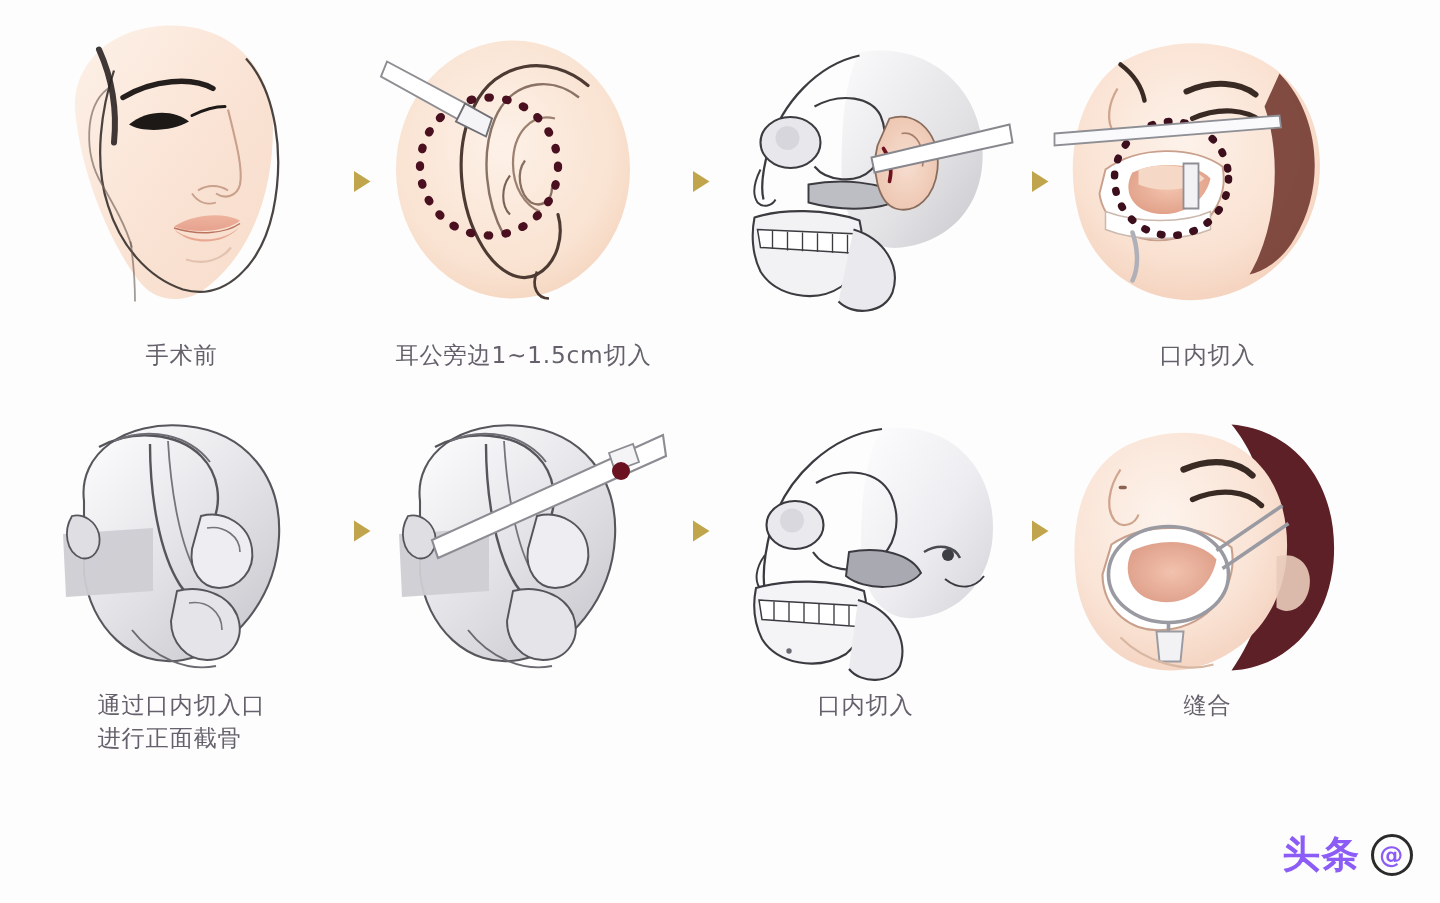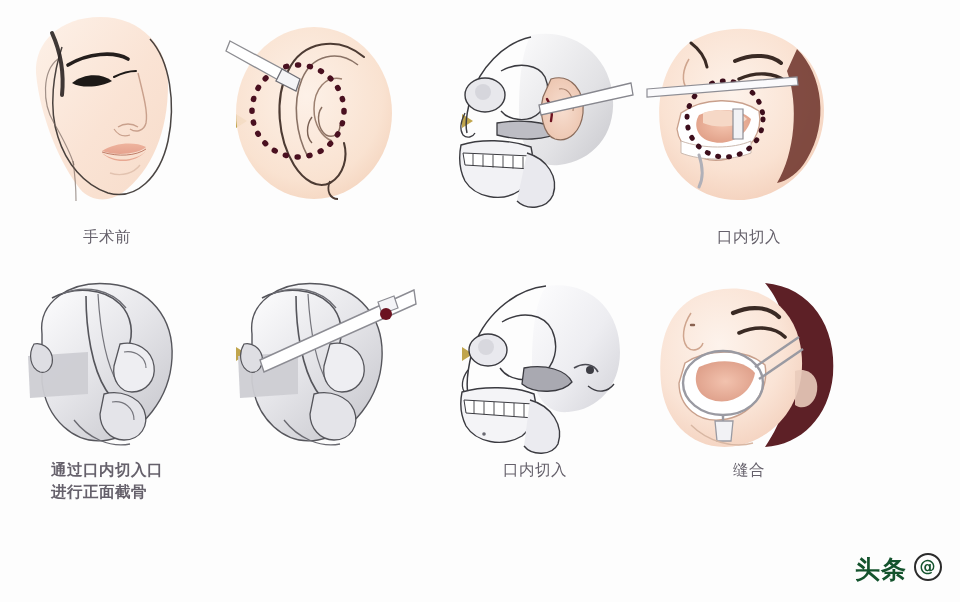--- a/index.html
+++ b/index.html
@@ -29,20 +29,21 @@
   }
   #row-top { top: 8px; height: 272px; }
   #row-bottom { top: 275px; height: 250px; }
 
   .step {
     position: relative;
     width: 214px;
     display: flex;
     flex-direction: column;
     align-items: center;
+    margin-left: 14px;
   }
   .art-wrap {
     position: relative;
     width: 214px;
     height: 210px;
     display: flex;
     align-items: center;
     justify-content: center;
   }
   #row-bottom .art-wrap { height: 180px; }
@@ -53,21 +54,21 @@
     line-height: 1.45;
     color: #5a5560;
     text-align: center;
     letter-spacing: 0.5px;
     white-space: pre-line;
     filter: blur(0.28px);
     opacity: .93;
   }
   #row-top .caption { margin-top: 8px; }
   #row-bottom .caption { margin-top: 4px; }
-  .caption.left-align { text-align: left; font-weight: bold; }
+  .caption.left-align { text-align: left; }
 
   .arrow {
     position: absolute;
     top: 106px;
     width: 0; height: 0;
     border-top: 7px solid transparent;
     border-bottom: 7px solid transparent;
     border-left: 11px solid #b89a35;
     opacity: .88;
     filter: blur(.3px);
@@ -78,26 +79,26 @@
   .arrow.a3 { left: 688px; }
 
   svg.art { display: block; overflow: visible; }
 
   
   #watermark {
     position: absolute;
     right: 18px;
     bottom: 16px;
     display: flex;
-    align-items: flex-start;
+    align-items: center;
     gap: 7px;
     font-family: "DejaVu Sans", "Liberation Sans", sans-serif;
     font-size: 25px;
     font-weight: bold;
-    color: #14532d;
+    color: #8b5cf6;
     letter-spacing: 1px;
   }
   #wm-at {
     display: inline-flex;
     align-items: center;
     justify-content: center;
     width: 24px; height: 24px;
     border: 2px solid #2b2b2b;
     border-radius: 50%;
     font-size: 16px;
@@ -180,20 +181,21 @@
           <path d="M104 168 C100 178 104 186 112 186" fill="none" stroke="#4d3b33" stroke-width="1.8"></path>
 
           <circle cx="72" cy="98" r="46" fill="none" stroke="#4a1020" stroke-width="5.5" stroke-linecap="round" stroke-dasharray="1 11"></circle>
 
           <g>
             <path d="M4 28 L60 58 L54 68 L0 38 Z" fill="#ffffff" stroke="#8d8d92" stroke-width="1.3"></path>
             <path d="M56 56 L74 66 L70 78 L50 68 Z" fill="#f4f4f6" stroke="#6f6f76" stroke-width="1.3"></path>
           </g>
         </svg>
       </div>
+      <div class="caption">耳公旁边1~1.5cm切入</div>
     </div>
     <div class="arrow a2"></div>
 
     <div class="step">
       <div class="art-wrap">
         <svg class="art" width="200" height="200" viewBox="0 0 200 200">
           <defs>
             <linearGradient id="boneG3" x1="0" y1="0" x2="1" y2="1">
               <stop offset="0%" stop-color="#fbfbfc"></stop>
               <stop offset="60%" stop-color="#e2e2e5"></stop>

